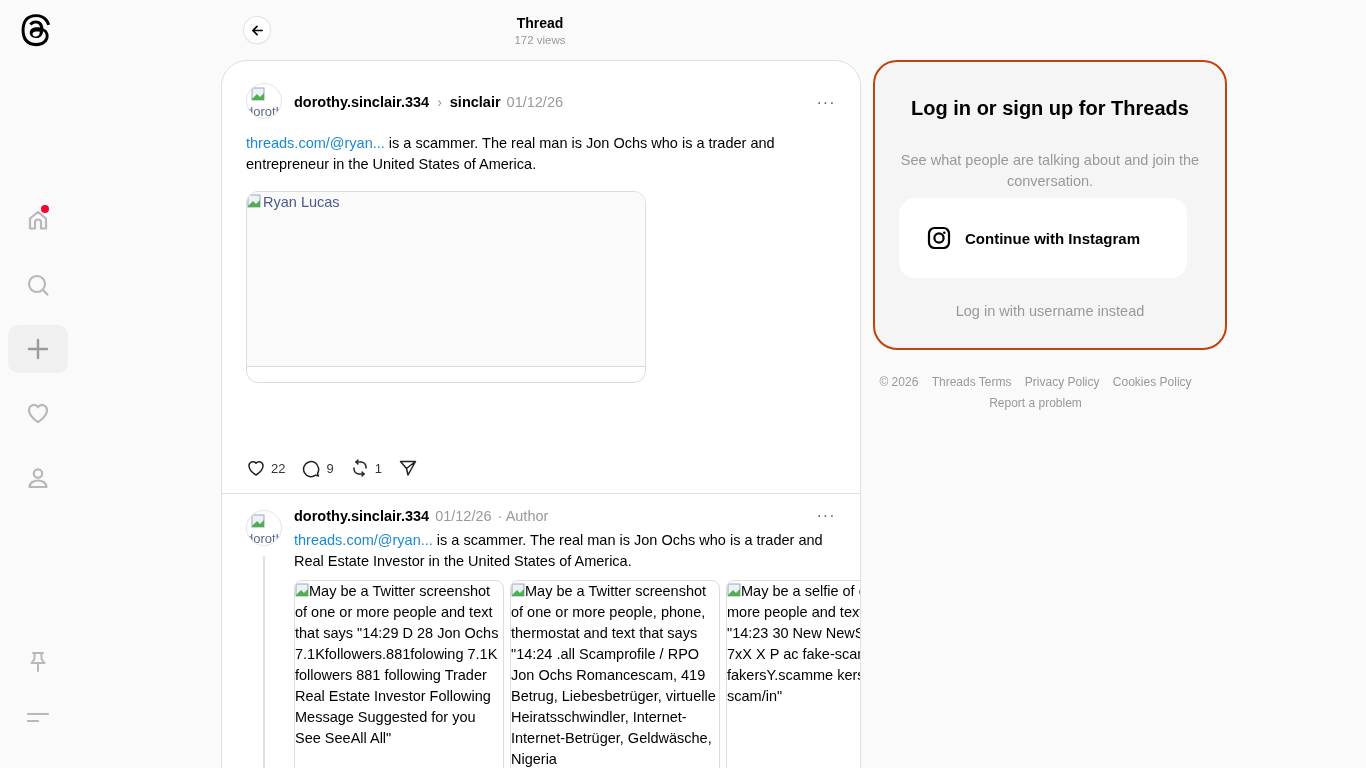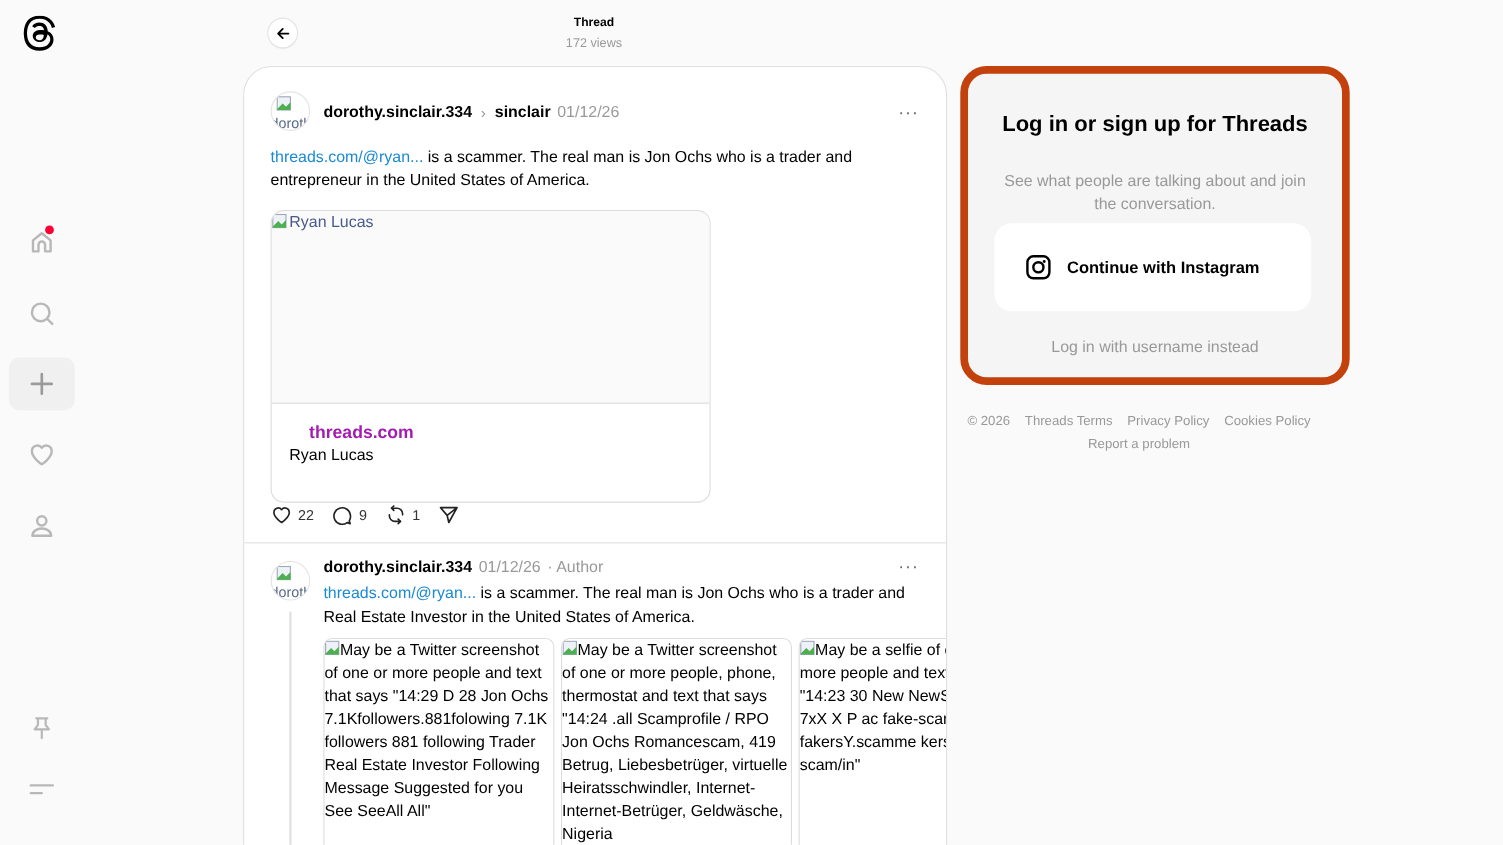--- a/index.html
+++ b/index.html
@@ -27,21 +27,21 @@
       background: #ff0034; left: 33px; top: 9px;
     }
     
     .back-btn {
       position: absolute; left: 244px; top: 17px; width: 26px; height: 26px;
       border-radius: 50%; background: #fff; box-shadow: 0 0 0 1px #e4e4e4, 0 1px 2px rgba(0,0,0,.08);
       display: flex; align-items: center; justify-content: center;
     }
     .header-title {
       position: absolute; left: 440px; width: 200px; top: 15px; text-align: center;
-      font-size: 11px; font-weight: bold; color: #000;
+      font-size: 14px; font-weight: bold; color: #000;
     }
     .header-views {
       position: absolute; left: 440px; width: 200px; top: 34px; text-align: center;
       font-size: 11.5px; color: #999;
     }
     
     .thread-col {
       position: absolute; left: 221px; top: 60px; width: 640px; height: 740px;
       background: #fff; border: 1px solid #e0e0e0; border-radius: 26px 26px 0 0;
       overflow: hidden;
@@ -69,21 +69,21 @@
     .more-btn {
       position: absolute; width: 24px; height: 20px; display: flex; align-items: center; justify-content: center;
       color: #666; font-size: 16px; letter-spacing: 1px;
     }
     .post-text {
       position: absolute; font-size: 14.5px; line-height: 21px; color: #000;
     }
     .link { color: #1a8ad4; }
     
     .link-card {
-      position: absolute; left: 24px; top: 130px; width: 400px; height: 266px;
+      position: absolute; left: 24px; top: 130px; width: 400px; height: 192px;
       border: 1px solid #dcdcdc; border-radius: 12px; overflow: hidden; background: #fff;
     }
     .link-card-img {
       height: 175px; background: #fafafa; border-bottom: 1px solid #dcdcdc;
       position: relative; font-size: 14.5px; color: #4a5a8a;
     }
     .link-card-img .alt { position: absolute; left: 16px; top: 2px; }
     .link-card-img .broken { position: absolute; left: 0px; top: 2px; width: 14px; height: 14px; }
     .link-card-domain {
       position: absolute; left: 34px; top: 193px; font-size: 16px; color: #a21caf; font-weight: bold;
@@ -107,21 +107,21 @@
     .img-tile {
       width: 210px; height: 220px; border: 1px solid #dcdcdc; border-radius: 8px;
       background: #fff; overflow: hidden; position: relative;
       font-size: 14.5px; line-height: 21px; color: #000; padding: 0;
     }
     .img-tile .broken { display: inline-block; width: 14px; height: 14px; vertical-align: -1px; }
     .img-tile p { padding: 0; }
     
     .login-card {
       position: absolute; left: 873px; top: 60px; width: 354px; height: 290px;
-      background: #f5f5f5; border: 7px solid #c2410c; border-radius: 24px;
+      background: #f5f5f5; border: 2px solid #c2410c; border-radius: 24px;
     }
     .login-title {
       position: absolute; left: 0; right: 0; top: 35px; text-align: center;
       font-size: 20px; font-weight: bold; color: #000;
     }
     .login-sub {
       position: absolute; left: 22px; right: 22px; top: 88px; text-align: center;
       font-size: 14.5px; line-height: 21px; color: #999;
     }
     .ig-btn {

